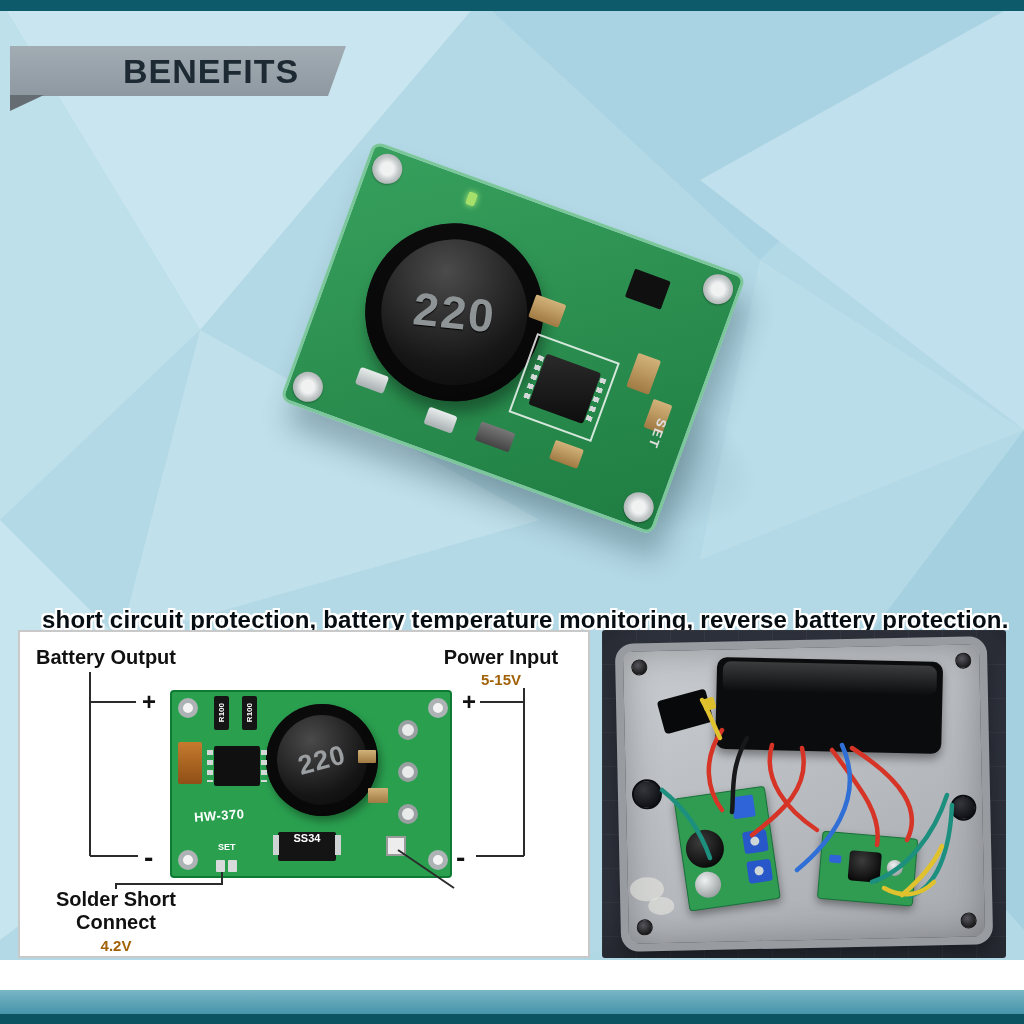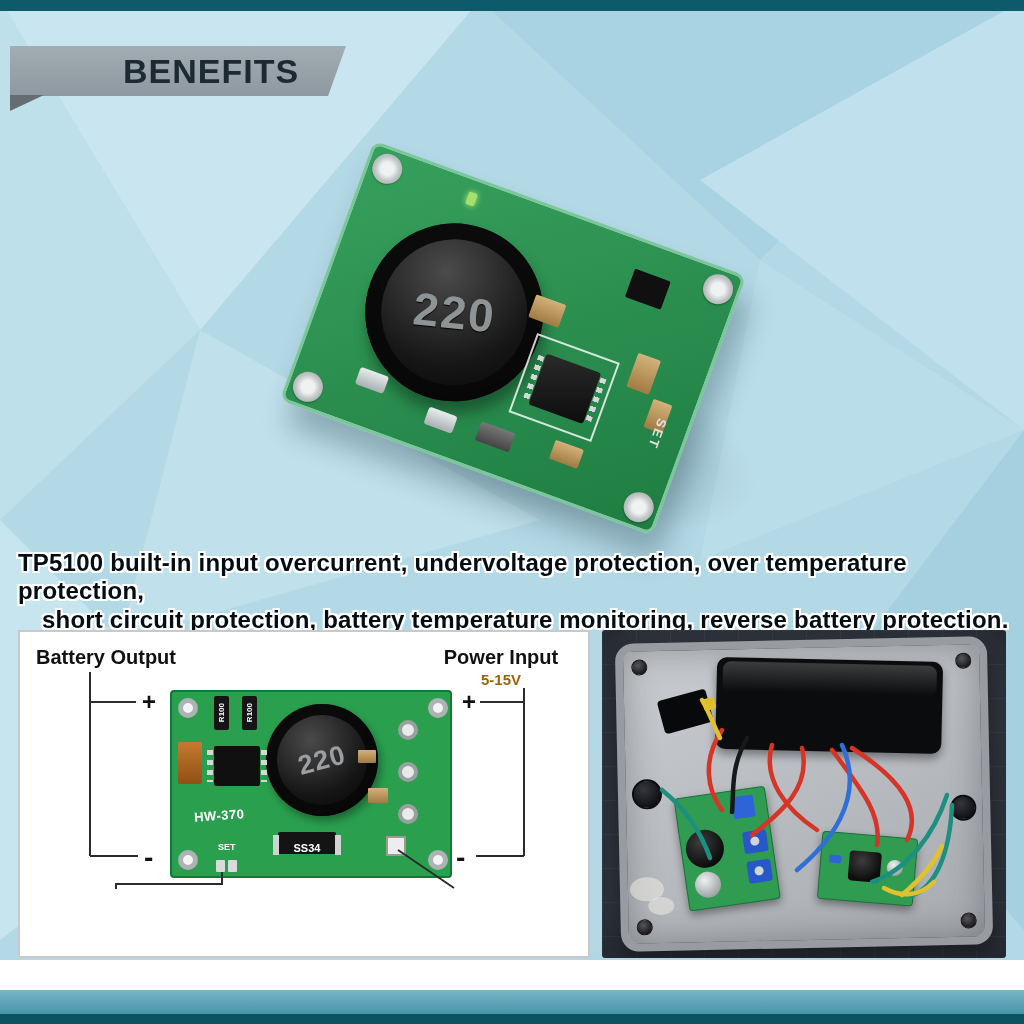--- a/index.html
+++ b/index.html
@@ -81,22 +81,22 @@
     display:flex;align-items:center;justify-content:center;}
   .dind span{font-size:27px;color:#9b9fa1;font-weight:bold;transform:rotate(-15deg);letter-spacing:1px;}
   .dcap{position:absolute;left:6px;top:50px;width:24px;height:42px;border-radius:2px;
     background:linear-gradient(180deg,#c67a2e,#8f4f16);}
   .dic{position:absolute;left:42px;top:54px;width:46px;height:40px;background:#101010;border-radius:2px;}
   .dic .pins{height:32px;}
   .hw370{position:absolute;left:22px;top:116px;font-size:13px;font-weight:bold;color:#fff;
     transform:rotate(-4deg);letter-spacing:.5px;}
   .dset{position:absolute;left:46px;top:150px;font-size:9px;font-weight:bold;color:#fff;}
   .jp{position:absolute;width:9px;height:12px;background:#d8dadb;border-radius:1px;}
-  .ss34{position:absolute;left:106px;top:140px;width:58px;height:22px;background:#141414;border-radius:2px;
-    display:flex;align-items:flex-end;justify-content:center;}
+  .ss34{position:absolute;left:106px;top:140px;width:58px;height:29px;background:#141414;border-radius:2px;
+    display:flex;align-items:flex-start;justify-content:center;}
   .ss34 span{font-size:11px;color:#fff;font-weight:bold;}
   .ss34:before,.ss34:after{content:"";position:absolute;top:3px;width:6px;height:20px;background:#cfd3d4;}
   .ss34:before{left:-5px}.ss34:after{right:-5px}
   .dled{position:absolute;left:214px;top:144px;width:16px;height:16px;background:#ededed;border:2px solid #9a9a9a;}
   .dtan{position:absolute;background:linear-gradient(180deg,#d2b27a,#a07b43);border-radius:1px;}
   .ann{position:absolute;left:0;top:0;z-index:2;}
 
   
   .panel-right{position:absolute;left:602px;top:630px;width:404px;height:328px;background:#3b404d;
     border-radius:3px;overflow:hidden;z-index:3;
@@ -180,21 +180,20 @@
     </div>
     <div class="hsot"></div>
     <div class="cap" style="left:202px;top:86px;width:32px;height:24px;"></div>
     <div class="cap" style="left:318px;top:106px;width:24px;height:36px;"></div>
     <div class="cap" style="left:348px;top:144px;width:20px;height:30px;"></div>
     <div class="cap" style="left:270px;top:216px;width:30px;height:20px;"></div>
     <div class="capd" style="left:194px;top:224px;width:36px;height:20px;"></div>
     <div class="hero-set">SET</div>
   </div>
 
-  <div class="benefit" style="top:549px;">TP5100 built-in input overcurrent, undervoltage protection, over temperature protection,</div>
   <div class="benefit" style="top:606px;margin-left:24px;">short circuit protection, battery temperature monitoring, reverse battery protection.</div>
 
   <div class="panel-left">
     <div class="abs lbl-big" style="left:16px;top:14px;">Battery Output</div>
     <div class="abs" style="right:12px;top:14px;width:150px;text-align:center;">
       <div class="lbl-big">Power Input</div>
       <div class="lbl-mid" style="margin-top:2px;">5-15V</div>
     </div>
 
     <div class="sign" style="left:122px;top:58px;">+</div>
@@ -236,20 +235,25 @@
       <div class="jp" style="left:44px;top:168px;"></div>
       <div class="jp" style="left:56px;top:168px;"></div>
       <div class="ss34">
           <span>SS34</span>
         </div>
       <div class="dled"></div>
       <div class="dtan" style="left:186px;top:58px;width:18px;height:13px;"></div>
       <div class="dtan" style="left:196px;top:96px;width:20px;height:15px;"></div>
     </div>
 
+    <div class="abs" style="left:10px;top:256px;width:172px;text-align:center;">
+      <div class="lbl-big">Solder Short</div>
+      <div class="lbl-big">Connect</div>
+      <div class="lbl-mid" style="margin-top:3px;">4.2V</div>
+    </div>
 
   </div>
 
   <div class="panel-right">
     <div class="ebox">
       <div class="screw" style="left:8px;top:8px;"></div>
       <div class="screw" style="left:332px;top:8px;"></div>
       <div class="screw" style="left:8px;top:268px;"></div>
       <div class="screw" style="left:332px;top:268px;"></div>
       <div class="batt"></div>

